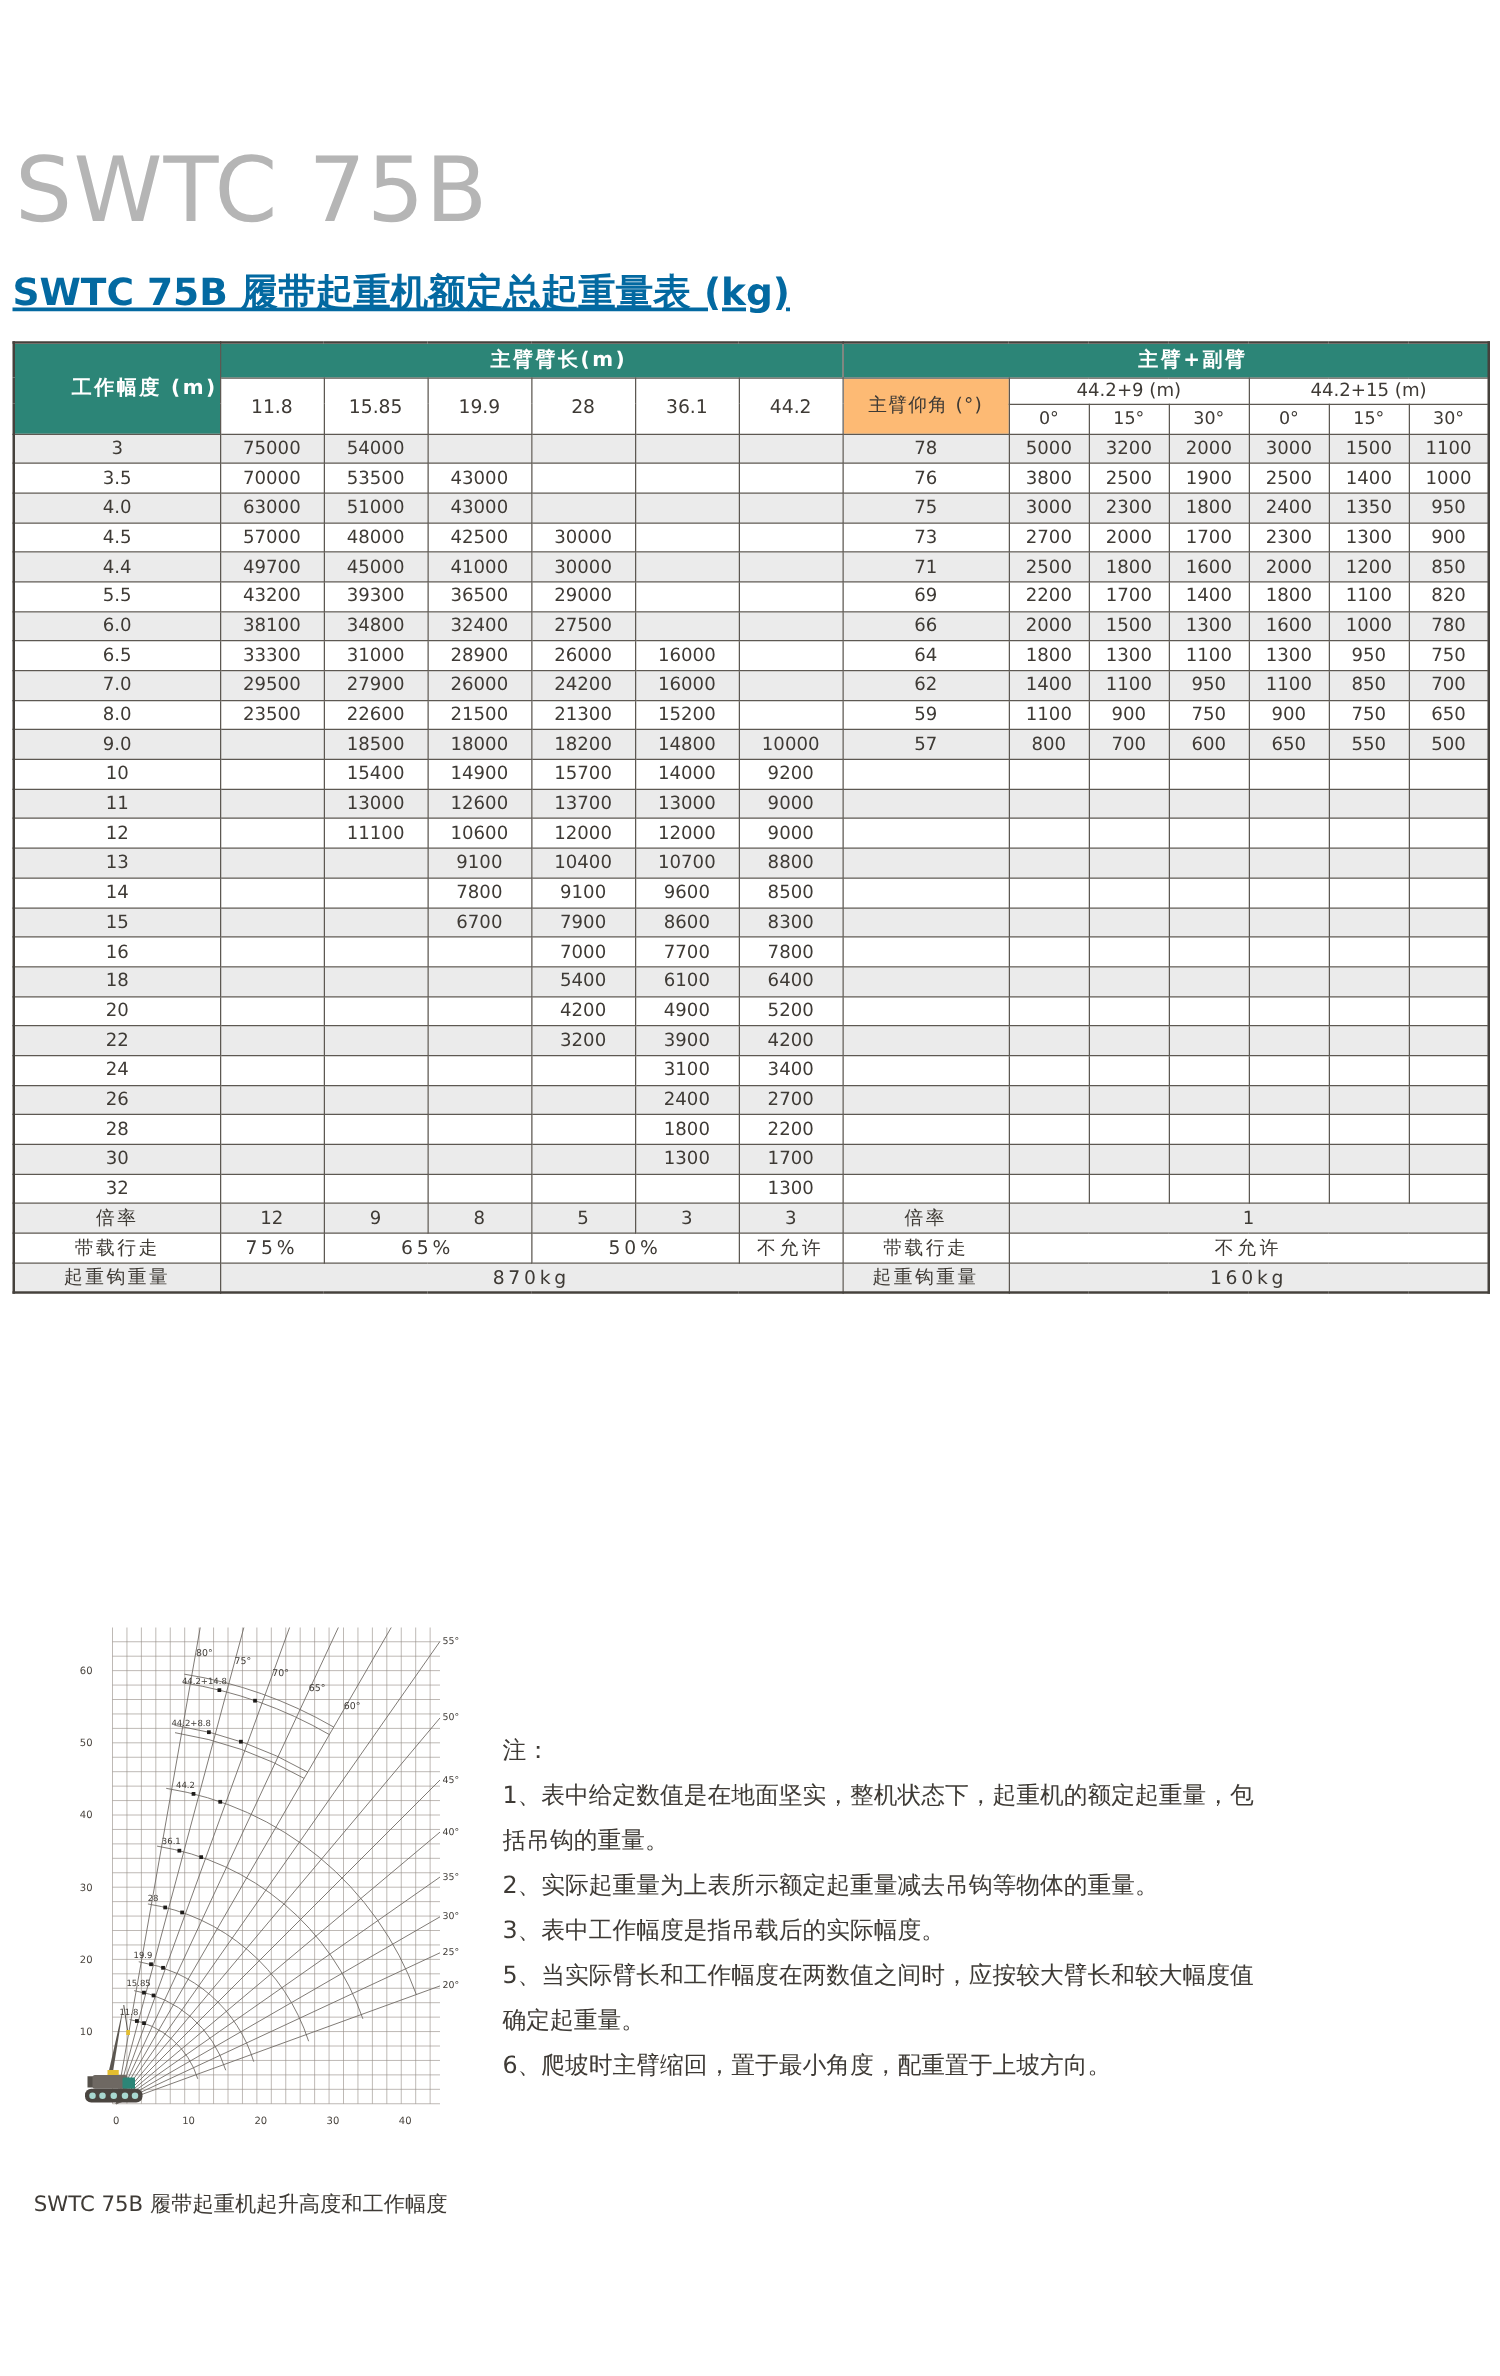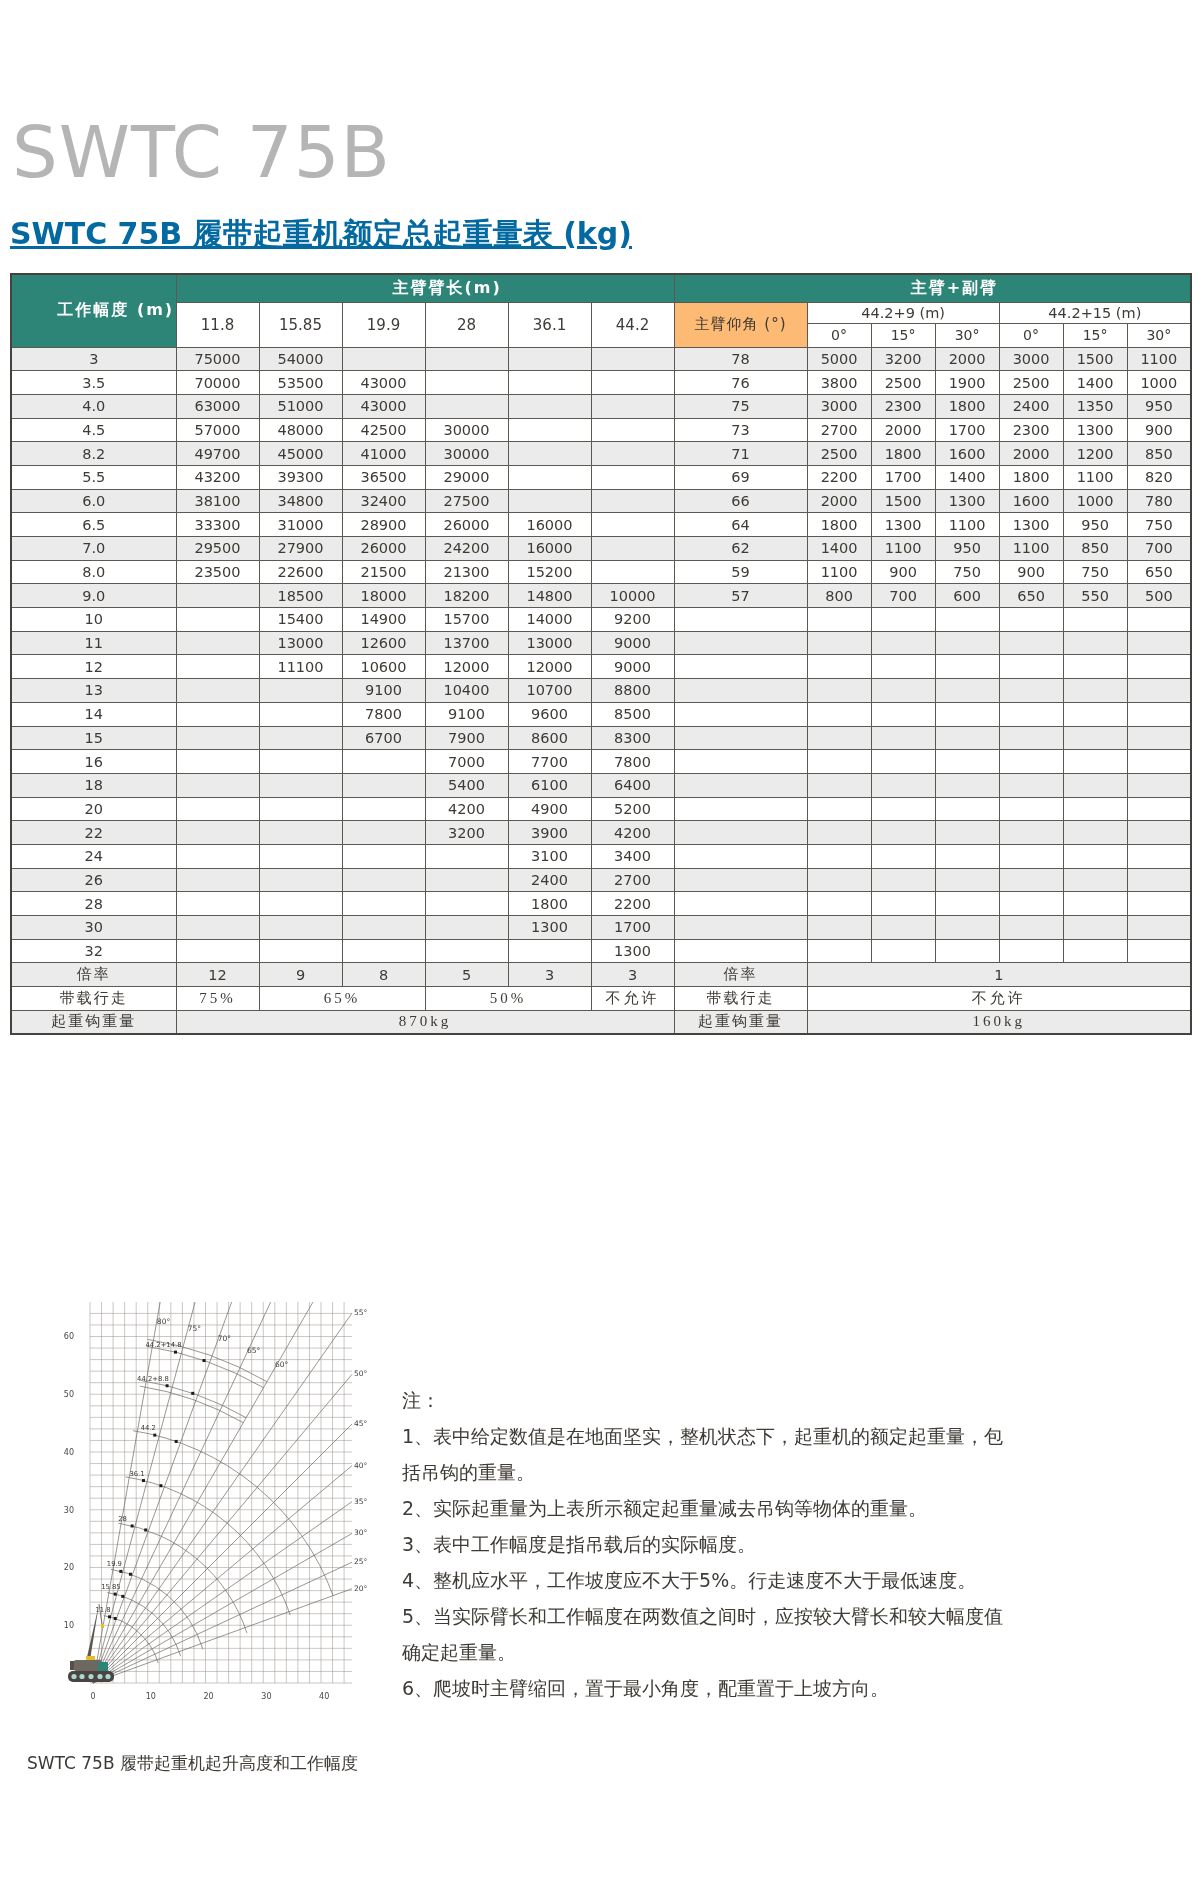--- a/index.html
+++ b/index.html
@@ -32,21 +32,21 @@
   .lt thead tr:nth-child(2){height:21px;}
   .lt thead tr:nth-child(3){height:24px;}
   .lt tbody tr{height:23.7px;}
   .lt th.green{background:var(--green);color:#fff;font-weight:bold;font-size:16px;letter-spacing:2px;padding-left:44px;}
   .lt th.blen{font-size:15px;background:#fff;}
   .lt th.ang{font-size:15px;background:#fdba74;letter-spacing:1px;}
   .lt th.jgrp{font-size:14.5px;background:#fff;}
   .lt th.jang{font-size:14px;background:#fff;}
   .lt tr.alt{background:var(--alt);}
   .lt td.flab{letter-spacing:2px;font-size:15px;font-family:Liberation Serif, serif;}
-  .lt td.sp{letter-spacing:3px;font-size:15px;font-family:Liberation Serif, serif;}
+  .lt td.sp{letter-spacing:3px;font-size:15px;}
   .col-c0{width:165px;} .col-cm{width:83px;} .col-ca{width:133px;} .col-cj{width:64px;}
   .notes{
     position:absolute;left:402px;top:1382px;width:614px;
     font-size:19px;line-height:36px;color:var(--text);
   }
   .notes .note{margin:0;}
   .chart{position:absolute;left:30px;top:1292px;}
   .tick{font-size:8px;fill:#4b4640;}
   .alab{font-size:7.5px;fill:#3f3b36;}
   .blab{font-size:6.8px;fill:#3f3b36;}
@@ -163,21 +163,21 @@
         <td></td>
         <td>73</td>
         <td>2700</td>
         <td>2000</td>
         <td>1700</td>
         <td>2300</td>
         <td>1300</td>
         <td>900</td>
       </tr>
       <tr class="alt">
-        <td>8.2</td>
+        <td>4.4</td>
         <td>49700</td>
         <td>45000</td>
         <td>41000</td>
         <td>30000</td>
         <td></td>
         <td></td>
         <td>71</td>
         <td>2500</td>
         <td>1800</td>
         <td>1600</td>
@@ -707,17 +707,16 @@
 </svg>
 
 <div class="fig-cap">SWTC 75B 履带起重机起升高度和工作幅度</div>
 
 <div class="notes">
   <div class="note">注：</div>
   <div>
       <div class="note">1、表中给定数值是在地面坚实，整机状态下，起重机的额定起重量，包括吊钩的重量。</div>
       <div class="note">2、实际起重量为上表所示额定起重量减去吊钩等物体的重量。</div>
       <div class="note">3、表中工作幅度是指吊载后的实际幅度。</div>
-      <div class="note">4、整机应水平，工作坡度应不大于5%。行走速度不大于最低速度。</div>
       <div class="note">5、当实际臂长和工作幅度在两数值之间时，应按较大臂长和较大幅度值确定起重量。</div>
       <div class="note">6、爬坡时主臂缩回，置于最小角度，配重置于上坡方向。</div>
     </div>
 </div>
 
 </body></html>

